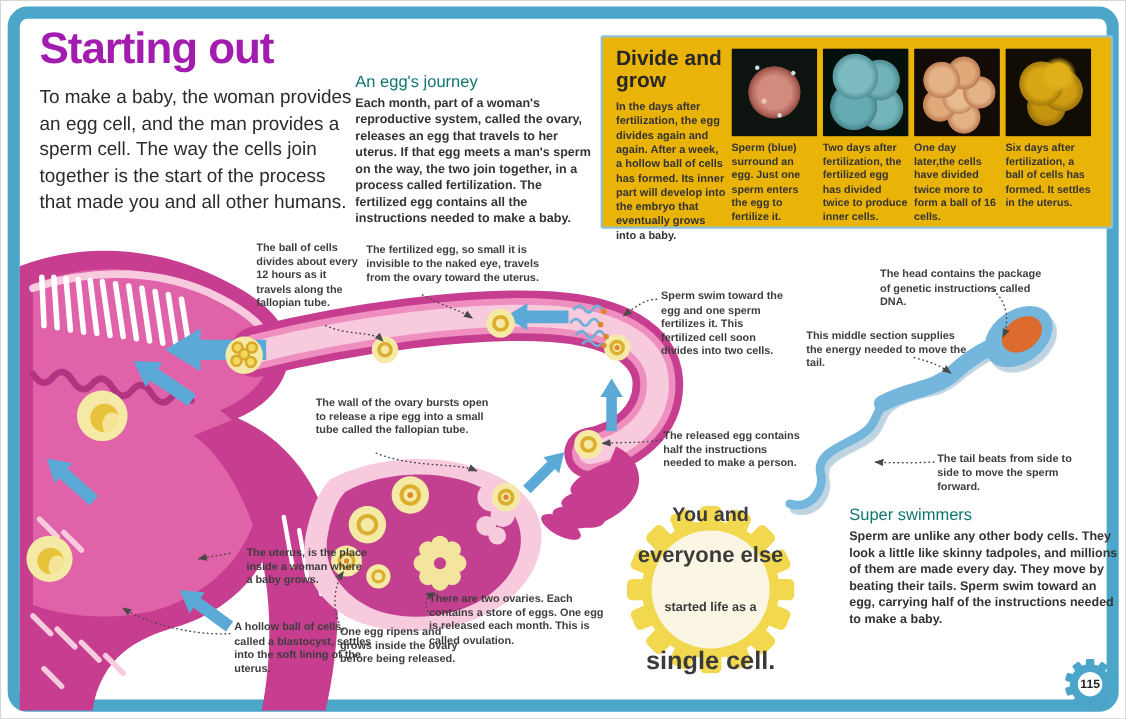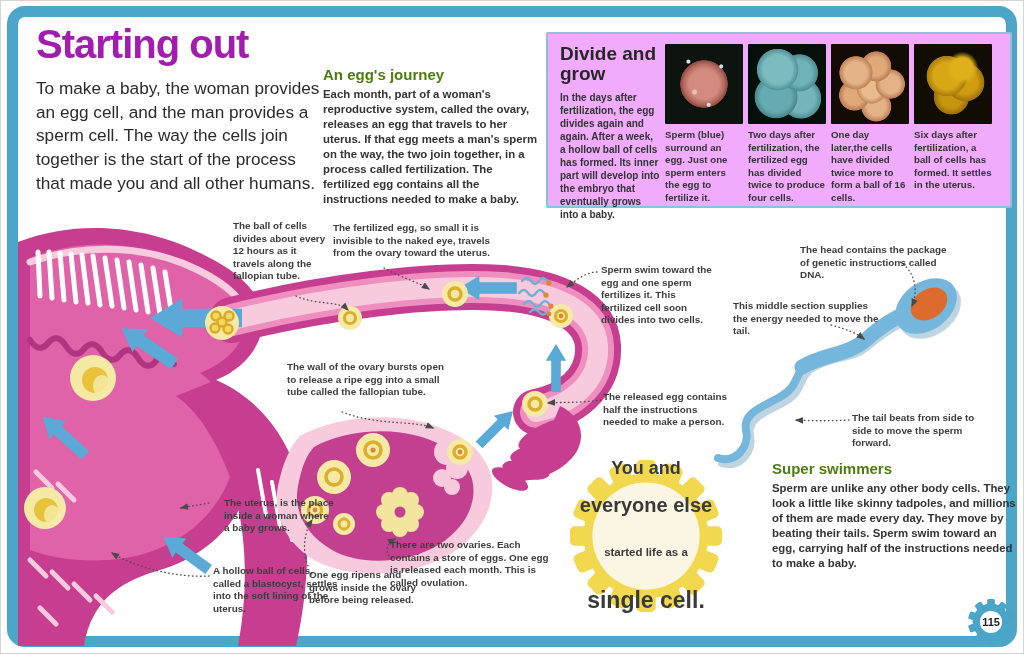--- a/index.html
+++ b/index.html
@@ -4,25 +4,25 @@
 <style>
   html,body{margin:0;padding:0;background:#e9e8e5;font-family:"Liberation Sans",sans-serif;}
   .page{position:relative;width:1024px;height:654px;background:#fff;overflow:hidden;box-shadow:inset 0 0 0 1px #d6d5d2;}
   .frame{position:absolute;left:7px;top:6px;right:7px;bottom:7px;border:11px solid #4ba6c9;border-radius:18px;z-index:0;}
   svg.art{position:absolute;left:0;top:0;z-index:1;pointer-events:none;}
   .txt{position:absolute;z-index:2;color:#2e2e2e;}
   h1,h2,p{margin:0;}
   .hdr{left:36px;top:22px;width:300px;}
   .hdr h1{font-size:40px;font-weight:bold;letter-spacing:-1px;color:#a21caf;}
   .hdr p{margin-top:10px;font-size:17.2px;line-height:1.38;color:#2b2b2b;width:292px;}
-  .col h2{font-size:15px;font-weight:bold;color:#4d7c0f;margin-bottom:4px;}
+  .col h2{font-size:15px;font-weight:normal;color:#0f766e;margin-bottom:4px;}
   .col p{font-size:11.4px;font-weight:600;line-height:1.32;color:#333;}
   .egg-journey{left:323px;top:66px;width:218px;}
   .super{left:772px;top:460px;width:248px;}
-  .panel{position:absolute;left:546px;top:32px;width:466px;height:176px;background:#f0abfc;border:2px solid #8ec1d7;border-radius:2px;z-index:2;box-sizing:border-box;padding:10px 10px 8px 12px;display:flex;gap:5px;}
+  .panel{position:absolute;left:546px;top:32px;width:466px;height:176px;background:#eab308;border:2px solid #8ec1d7;border-radius:2px;z-index:2;box-sizing:border-box;padding:10px 10px 8px 12px;display:flex;gap:5px;}
   .dp-left{width:100px;flex:none;}
   .dp-left h2{font-size:19px;line-height:1.05;font-weight:bold;color:#262626;margin-bottom:7px;}
   .dp-left p{font-size:10px;font-weight:600;line-height:1.3;color:#333;}
   .panel figure{margin:0;width:78px;flex:none;}
   .panel .img{width:78px;height:80px;border-radius:1px;}
   .panel figcaption{margin-top:5px;font-size:9.7px;font-weight:600;line-height:1.3;color:#333;}
   .p1 .img{background:
     radial-gradient(circle at 72% 28%,#cfe0ea 0 1.5px,transparent 2.5px),
     radial-gradient(circle at 30% 22%,#cfe0ea 0 1.5px,transparent 2.5px),
     radial-gradient(circle at 56% 76%,#cfe0ea 0 1.5px,transparent 2.5px),
@@ -250,21 +250,21 @@
     <div class="dp-left">
       <h2>Divide and grow</h2>
       <p>In the days after fertilization, the egg divides again and again. After a week, a hollow ball of cells has formed. Its inner part will develop into the embryo that eventually grows into a baby.</p>
     </div>
     <figure class="p1">
       <div class="img"></div>
       <figcaption>Sperm (blue) surround an egg. Just one sperm enters the egg to fertilize it.</figcaption>
     </figure>
     <figure class="p2">
       <div class="img"></div>
-      <figcaption>Two days after fertilization, the fertilized egg has divided twice to produce four cells.</figcaption>
+      <figcaption>Two days after fertilization, the fertilized egg has divided twice to produce inner cells.</figcaption>
     </figure>
     <figure class="p3">
       <div class="img"></div>
       <figcaption>One day later,the cells have divided twice more to form a ball of 16 cells.</figcaption>
     </figure>
     <figure class="p4">
       <div class="img"></div>
       <figcaption>Six days after fertilization, a ball of cells has formed. It settles in the uterus.</figcaption>
     </figure>
   </section>

